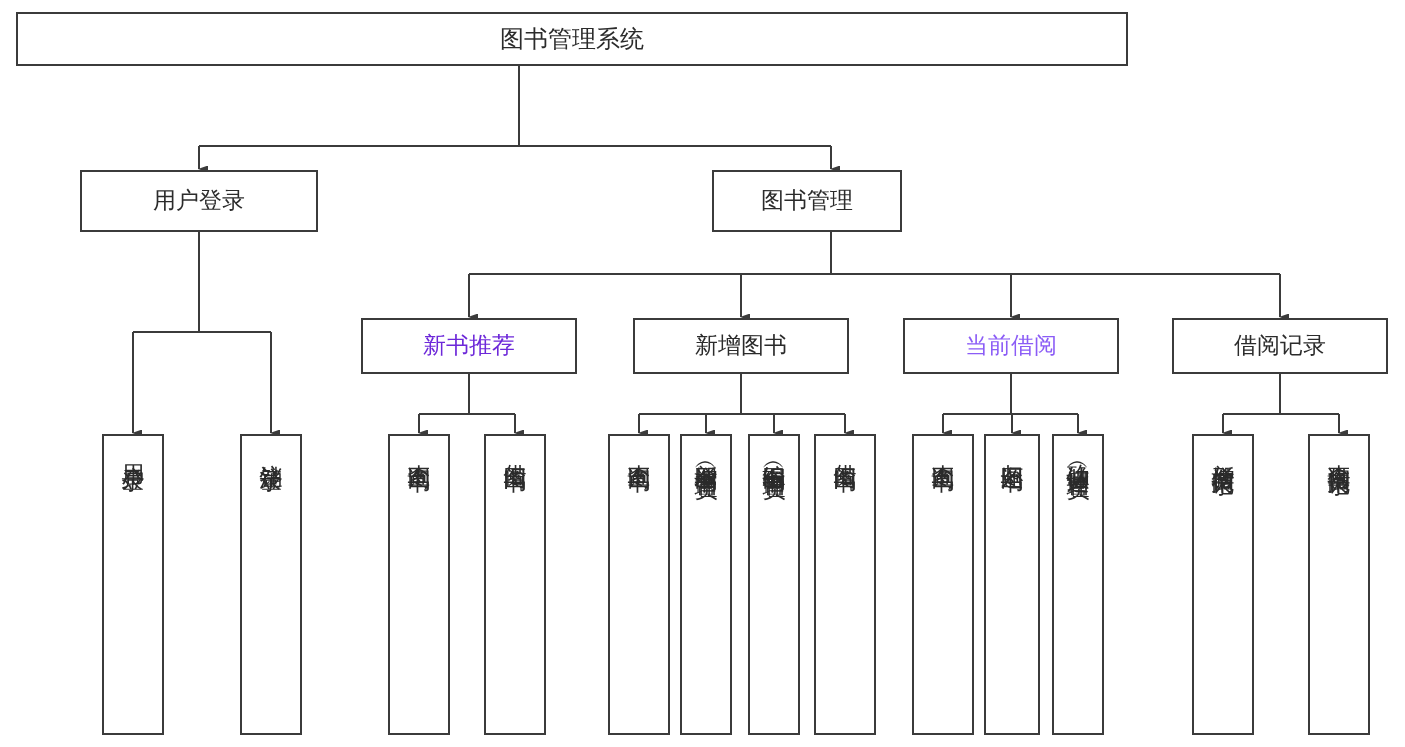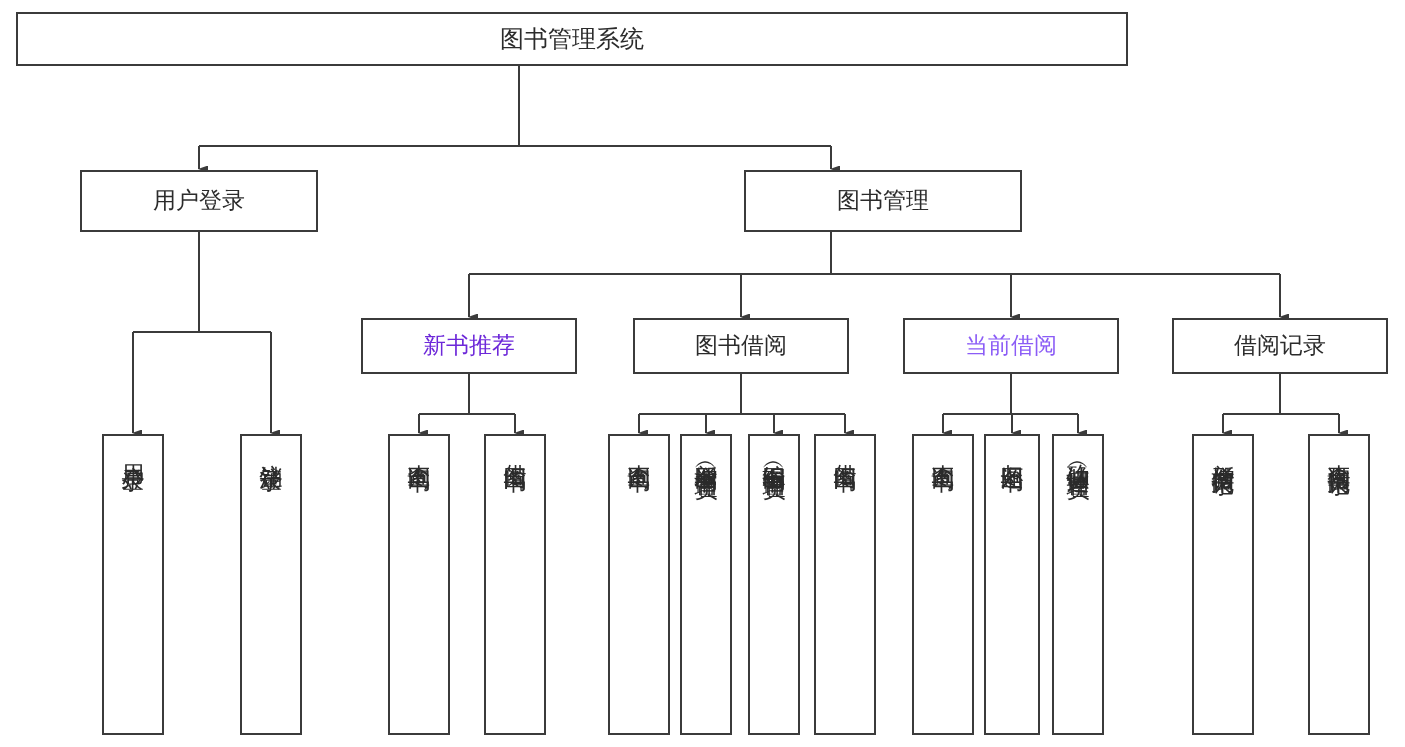--- a/index.html
+++ b/index.html
@@ -119,28 +119,28 @@
       </g>
   </svg>
 
   <div id="nodes-layer">
       <div class="node-box node-horizontal node-root" style="left: 16px; top: 12px; width: 1112px; height: 54px; border-color: rgb(59, 59, 59);">
         <span class="node-label" style="color: rgb(43, 43, 43);">图书管理系统</span>
       </div>
       <div class="node-box node-horizontal" style="left: 80px; top: 170px; width: 238px; height: 62px; border-color: rgb(59, 59, 59);">
         <span class="node-label" style="color: rgb(43, 43, 43);">用户登录</span>
       </div>
-      <div class="node-box node-horizontal" style="left: 744px; top: 170px; width: 278px; height: 62px; border-color: rgb(59, 59, 59);">
+      <div class="node-box node-horizontal" style="left: 712px; top: 170px; width: 190px; height: 62px; border-color: rgb(59, 59, 59);">
         <span class="node-label" style="color: rgb(43, 43, 43);">图书管理</span>
       </div>
       <div class="node-box node-horizontal" style="left: 361px; top: 318px; width: 216px; height: 56px; border-color: rgb(59, 59, 59);">
         <span class="node-label" style="color: #6d28d9;">新书推荐</span>
       </div>
       <div class="node-box node-horizontal" style="left: 633px; top: 318px; width: 216px; height: 56px; border-color: rgb(59, 59, 59);">
-        <span class="node-label" style="color: rgb(43, 43, 43);">图书借阅</span>
+        <span class="node-label" style="color: rgb(43, 43, 43);">新增图书</span>
       </div>
       <div class="node-box node-horizontal" style="left: 903px; top: 318px; width: 216px; height: 56px; border-color: rgb(59, 59, 59);">
         <span class="node-label" style="color: #8b5cf6;">当前借阅</span>
       </div>
       <div class="node-box node-horizontal" style="left: 1172px; top: 318px; width: 216px; height: 56px; border-color: rgb(59, 59, 59);">
         <span class="node-label" style="color: rgb(43, 43, 43);">借阅记录</span>
       </div>
       <div class="node-box node-vertical" style="left: 102px; top: 434px; width: 62px; height: 301px; border-color: rgb(59, 59, 59);">
         <span class="node-label" style="color: rgb(43, 43, 43);">用户登录</span>
       </div>

